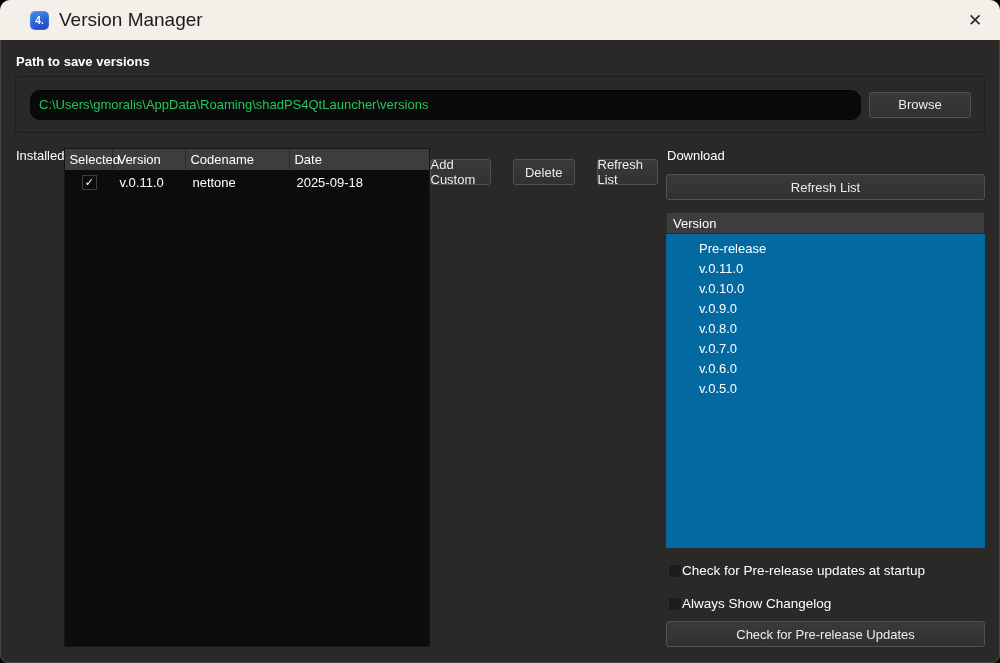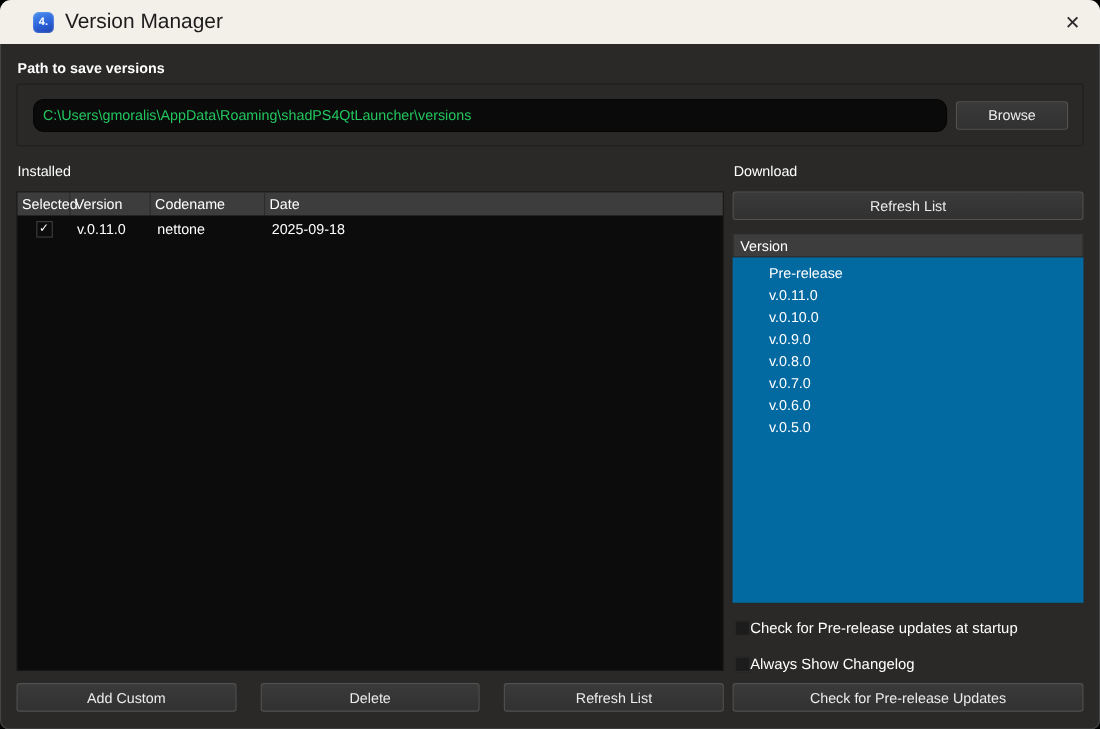--- a/index.html
+++ b/index.html
@@ -21,21 +21,21 @@
   .body{flex:1;display:flex;flex-direction:column;padding:14px 15px 16px;box-sizing:border-box;}
   .section-label{height:16px;line-height:16px;font-size:13px;color:#fff;margin:0 0 6px 1px;font-weight:bold;}
   .groupbox{border:1px solid #1e1e1e;border-radius:2px;height:57px;display:flex;align-items:center;
     padding:0 13px 0 14px;box-sizing:border-box;flex:0 0 auto;}
   .path-input{flex:1;height:28px;background:#0a0a0a;border:1px solid #060606;border-radius:10px;
     color:#22c55e;font-size:13px;padding:0 8px;font-family:"Liberation Sans",sans-serif;outline:none;}
   .browse-btn{width:102px;height:29px;margin-left:8px;background:#3a424a;border:2px solid #8294a4;
     border-radius:4px;color:#fff;font-size:13px;display:flex;align-items:center;justify-content:center;box-sizing:border-box;}
   
   .main{display:flex;gap:8px;margin-top:15px;flex:1;min-height:0;}
-  .col-left{width:643px;display:flex;flex-direction:column;}
+  .col-left{width:643px;display:flex;}
   .col-right{width:319px;display:flex;flex-direction:column;}
   .col-label{height:16px;line-height:16px;font-size:13px;color:#fff;margin:0 0 10px 1px;}
   
   .table{flex:1;display:flex;flex-direction:column;border:1px solid #161616;box-sizing:border-box;min-height:0;}
   .thead{display:flex;height:21px;background:#3d3d3d;flex:0 0 auto;}
   .th{display:flex;align-items:center;padding:0 4px;font-size:13px;color:#fff;
     border-right:1px solid #2c2c2c;box-sizing:border-box;}
   .th:last-child{border-right:none;}
   .w-selected{width:48px;}.w-version{width:73px;}.w-codename{width:104px;}.w-date{flex:1;}
   .tbody{flex:1;background:#0c0c0c;}

